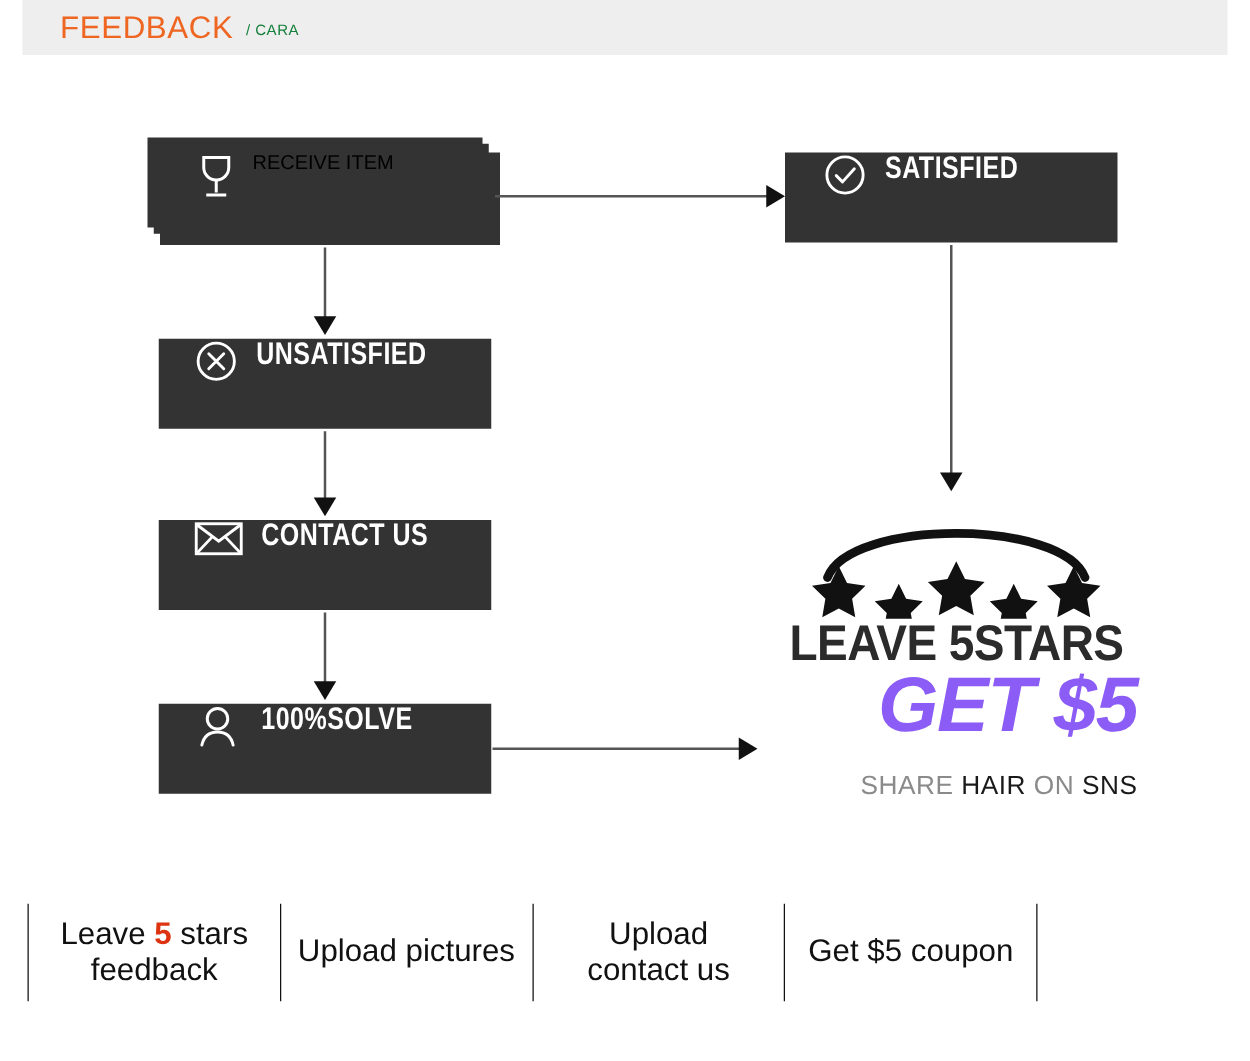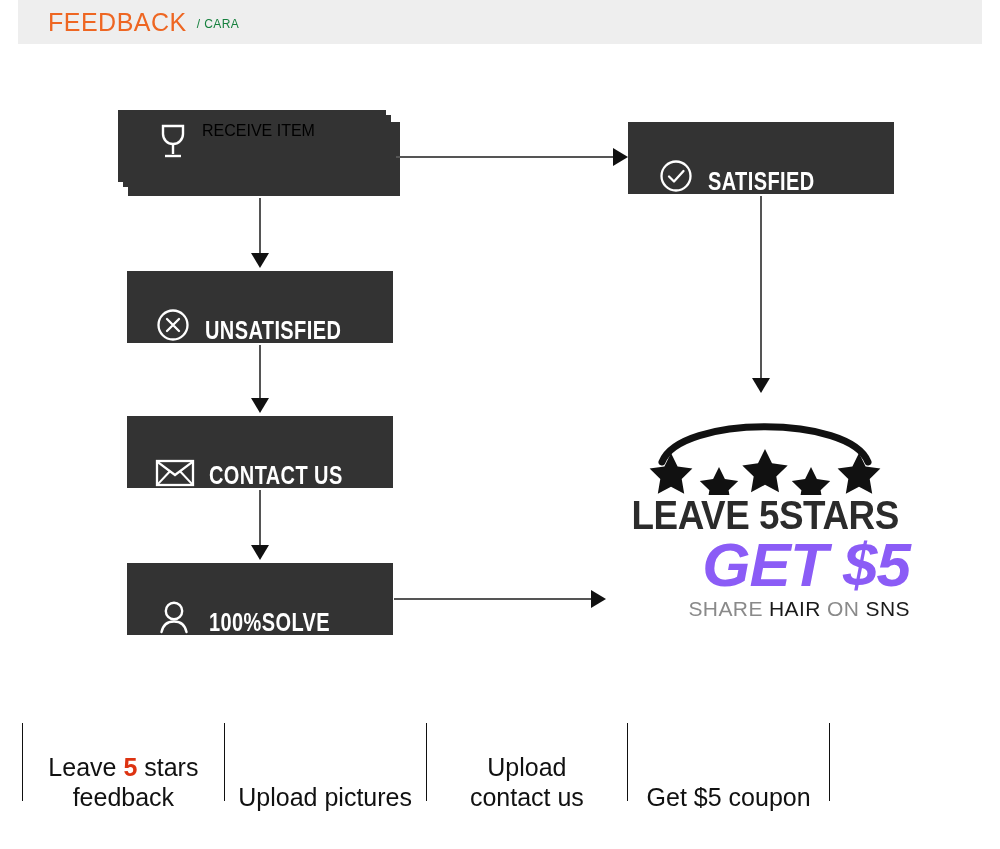--- a/index.html
+++ b/index.html
@@ -54,21 +54,21 @@
     line-height: 1;
     position: relative;
     top: 2px;
   }
 
   
   .flowbox {
     position: absolute;
     background: #333333;
     display: flex;
-    align-items: flex-end;
+    align-items: flex-start;
     box-sizing: border-box;
   }
   .flowbox .bicon {
     flex: 0 0 auto;
     display: flex;
     align-items: center;
     justify-content: center;
   }
   .flowbox .blabel {
     font-family: "Liberation Sans", sans-serif;
@@ -181,35 +181,35 @@
     line-height: 1.0;
     margin-top: -2px;
     white-space: nowrap;
     font-style: italic;
   }
   .promo-l3 {
     font-family: "Liberation Sans", sans-serif;
     font-size: 21px;
     font-weight: 400;
     letter-spacing: 0.4px;
-    margin-top: 1px;
+    margin-top: 21px;
     white-space: nowrap;
   }
   .promo-l3 .g { color: #8a8a8a; }
   .promo-l3 .d { color: #1a1a1a; }
 
   
   .bottom-bar {
     position: absolute;
     left: 0;
     top: 712px;
     width: 852px;
     height: 100px;
     display: flex;
-    align-items: flex-end;
+    align-items: center;
   }
   .bcell {
     flex: 1 1 0;
     display: flex;
     align-items: center;
     justify-content: center;
     text-align: center;
     font-family: "Liberation Sans", sans-serif;
     font-size: 25px;
     font-weight: 400;

